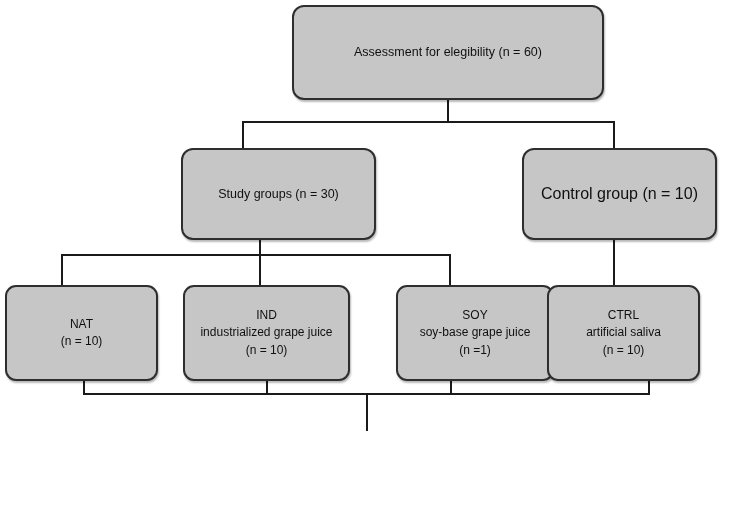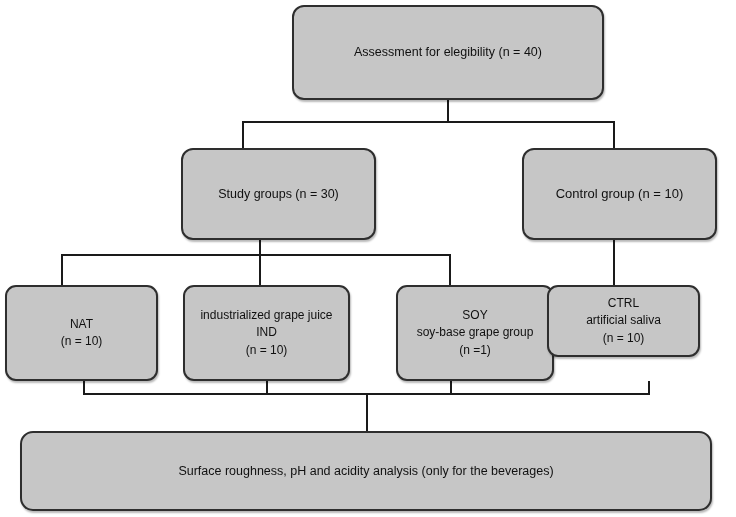--- a/index.html
+++ b/index.html
@@ -33,25 +33,25 @@
   .node .label-stack {
     display: block;
     padding: 0 8px;
   }
   .node .line {
     display: block;
     white-space: pre-wrap;
   }
   .node-top    { left: 292px; top: 5px;   width: 312px; height: 95px;  font-size: 12.5px; }
   .node-study  { left: 181px; top: 148px; width: 195px; height: 92px;  font-size: 12.5px; }
-  .node-ctrlg  { left: 522px; top: 148px; width: 195px; height: 92px;  font-size: 13px; }
+  .node-ctrlg  { left: 522px; top: 148px; width: 195px; height: 92px;  font-size: 16px; }
   .node-nat    { left: 5px;   top: 285px; width: 153px; height: 96px;  border-radius: 11px; }
   .node-ind    { left: 183px; top: 285px; width: 167px; height: 96px;  border-radius: 11px; }
   .node-soy    { left: 372px; top: 285px; width: 158px; height: 96px;  border-radius: 11px; margin-left: 24px; }
-  .node-ctrl   { left: 547px; top: 285px; width: 153px; height: 72px;  border-radius: 11px; }
+  .node-ctrl   { left: 547px; top: 285px; width: 153px; height: 96px;  border-radius: 11px; }
   .node-sum    { left: 20px;  top: 431px; width: 692px; height: 80px;  font-size: 12.5px; border-radius: 13px; }
 
   .conn {
     position: absolute;
     background: #1a1a1a;
   }
   .v { width: 2px; }
   .h { height: 2px; }
 </style>
 </head>
@@ -74,21 +74,21 @@
 
   <div class="conn v" style="left:83px; top:381px; width:2px; height:13px;"></div>
   <div class="conn v" style="left:266px; top:381px; width:2px; height:13px;"></div>
   <div class="conn v" style="left:450px; top:381px; width:2px; height:13px;"></div>
   <div class="conn v" style="left:648px; top:381px; width:2px; height:13px;"></div>
   <div class="conn h" style="left:83px; top:393px; width:567px; height:2px;"></div>
   <div class="conn v" style="left:366px; top:393px; width:2px; height:38px;"></div>
 
   <div class="node node-top">
     <span class="label-stack">
-      <span class="line">Assessment for elegibility (n = 40)</span>
+      <span class="line">Assessment for elegibility (n = 60)</span>
     </span>
   </div>
 
   <div class="node node-study">
     <span class="label-stack">
       <span class="line">Study groups (n = 30)</span>
     </span>
   </div>
 
   <div class="node node-ctrlg">
@@ -99,41 +99,36 @@
 
   <div class="node node-nat">
     <span class="label-stack">
       <span class="line">NAT</span>
       <span class="line">(n = 10)</span>
     </span>
   </div>
 
   <div class="node node-ind">
     <span class="label-stack">
+      <span class="line">IND</span>
       <span class="line">industrialized grape juice</span>
-      <span class="line">IND</span>
       <span class="line">(n = 10)</span>
     </span>
   </div>
 
   <div class="node node-soy">
     <span class="label-stack">
       <span class="line">SOY</span>
-      <span class="line">soy-base grape group</span>
+      <span class="line">soy-base grape juice</span>
       <span class="line">(n =1)</span>
     </span>
   </div>
 
   <div class="node node-ctrl">
     <span class="label-stack">
       <span class="line">CTRL</span>
       <span class="line">artificial saliva</span>
       <span class="line">(n = 10)</span>
     </span>
   </div>
 
-  <div class="node node-sum">
-    <span class="label-stack">
-      <span class="line">Surface roughness, pH and acidity analysis (only for the beverages)</span>
-    </span>
-  </div>
 
 </div>
 
 </body></html>

